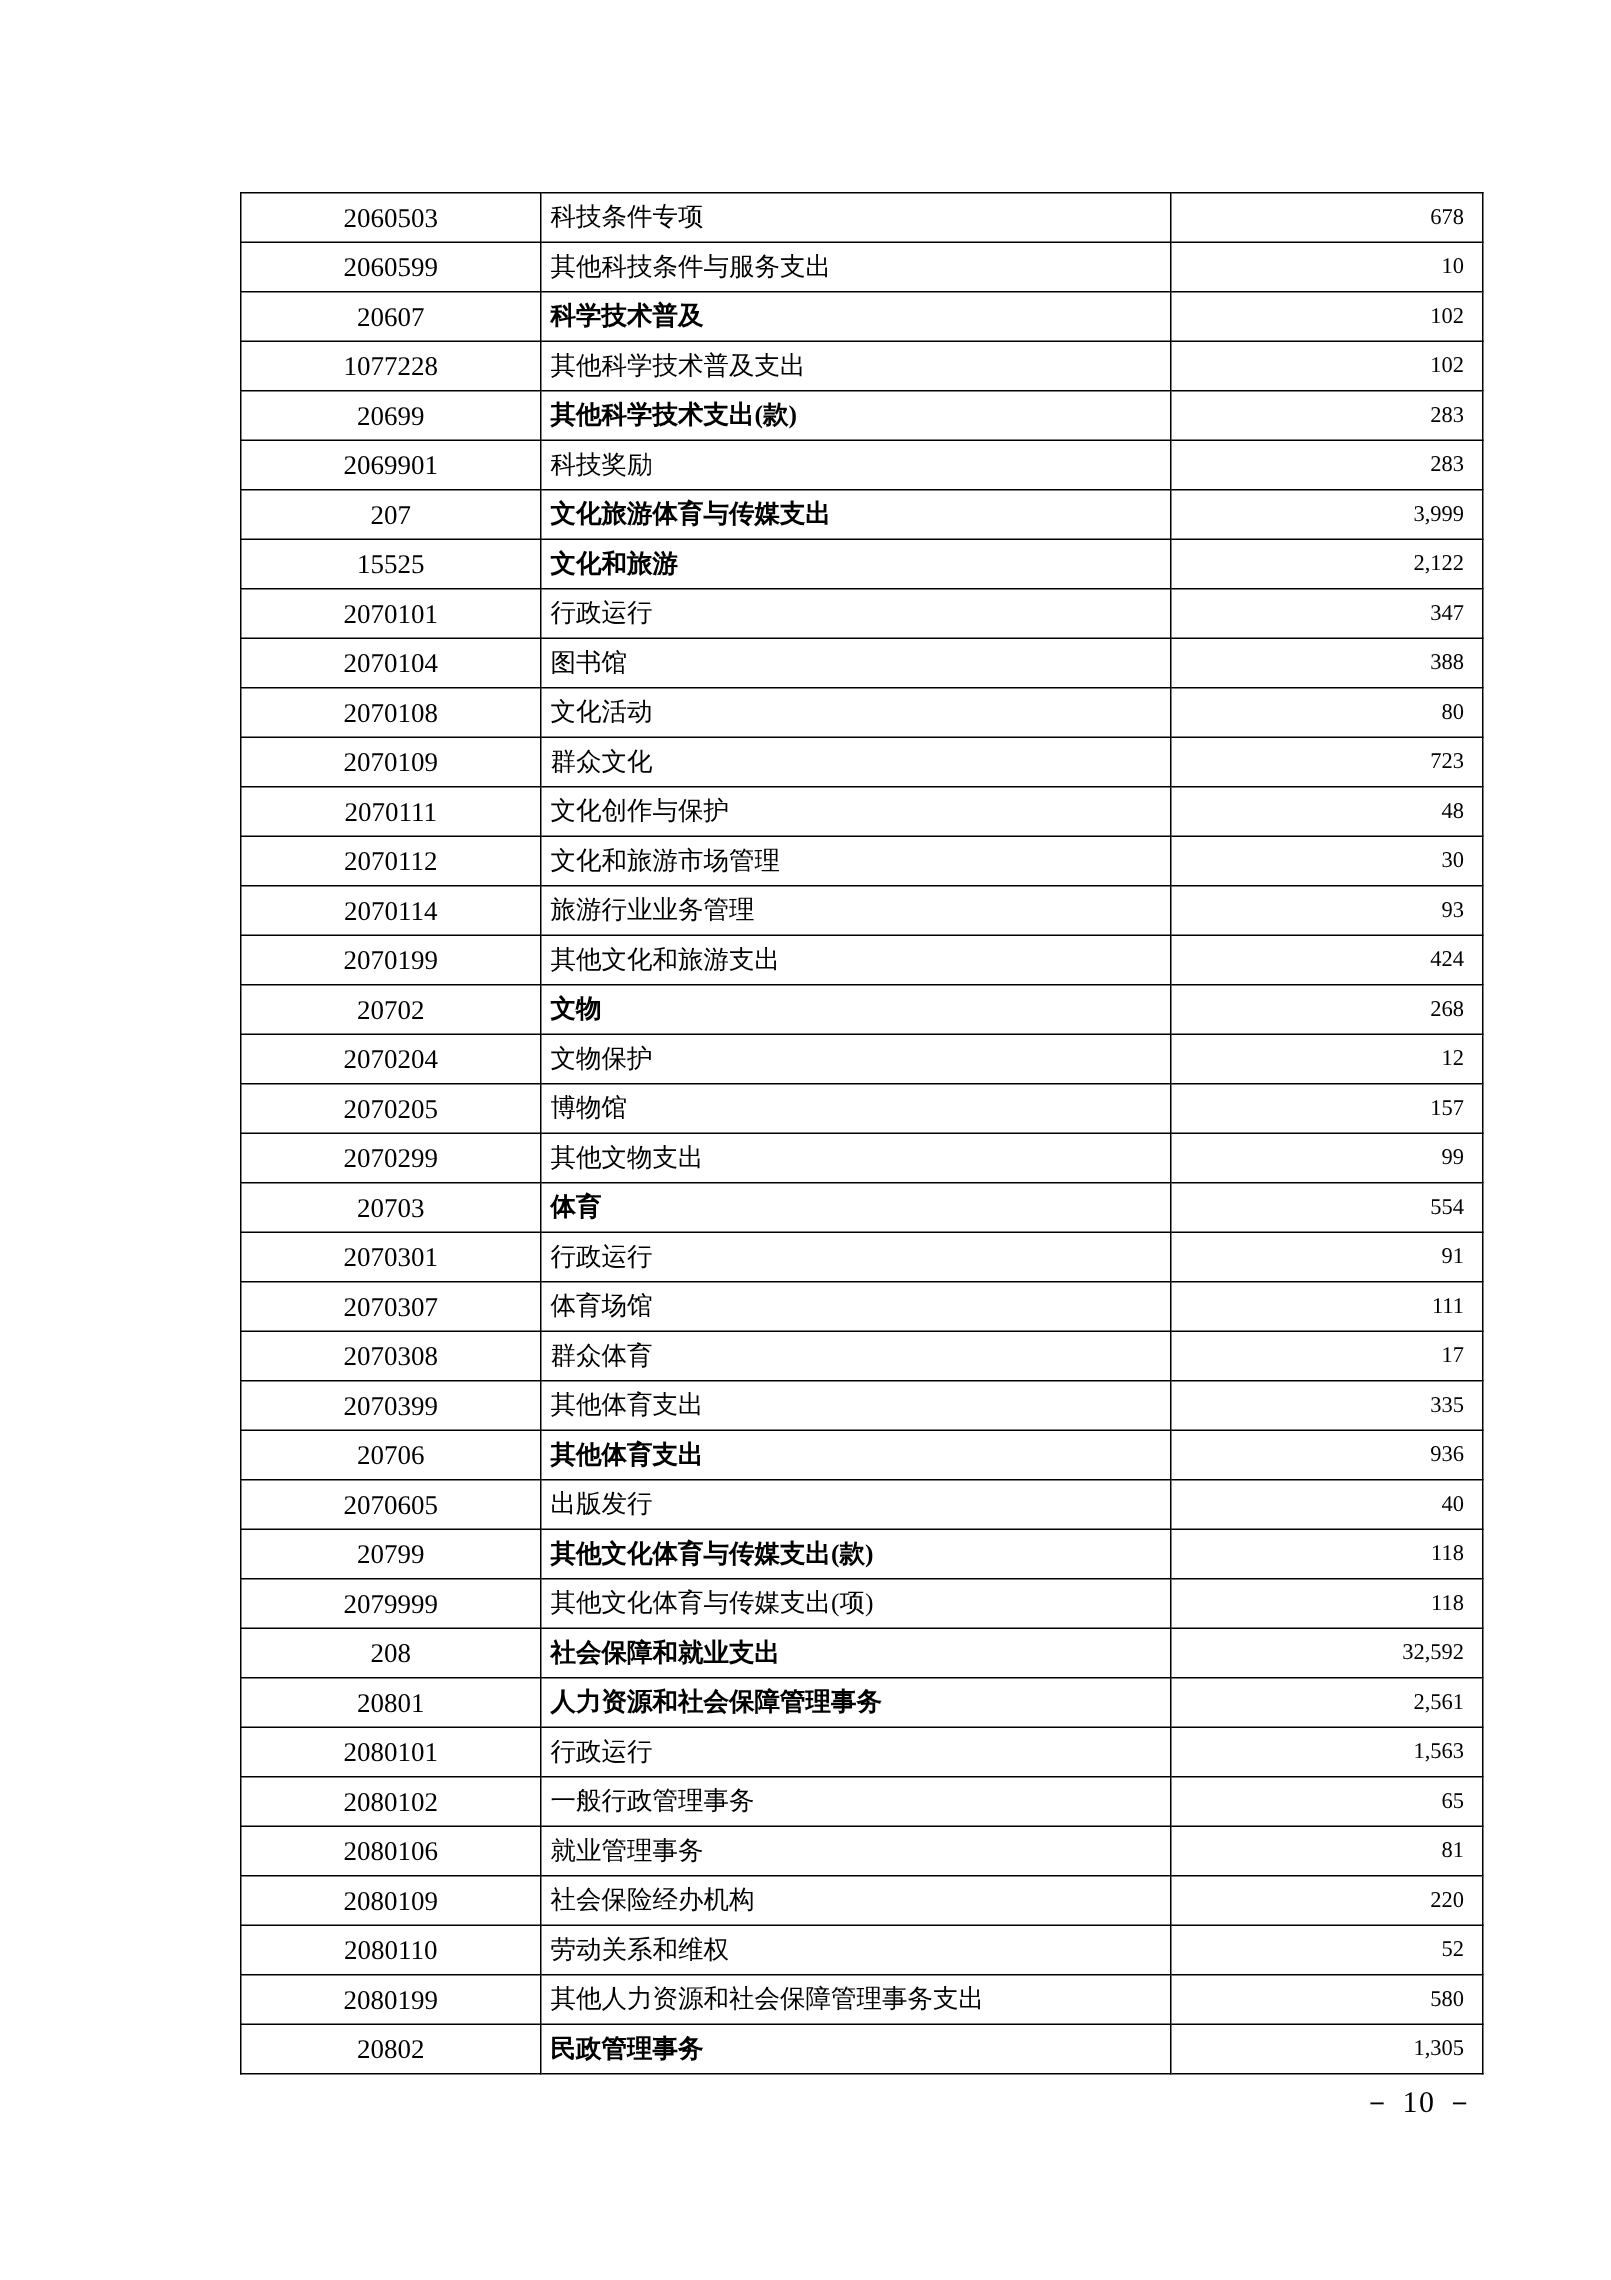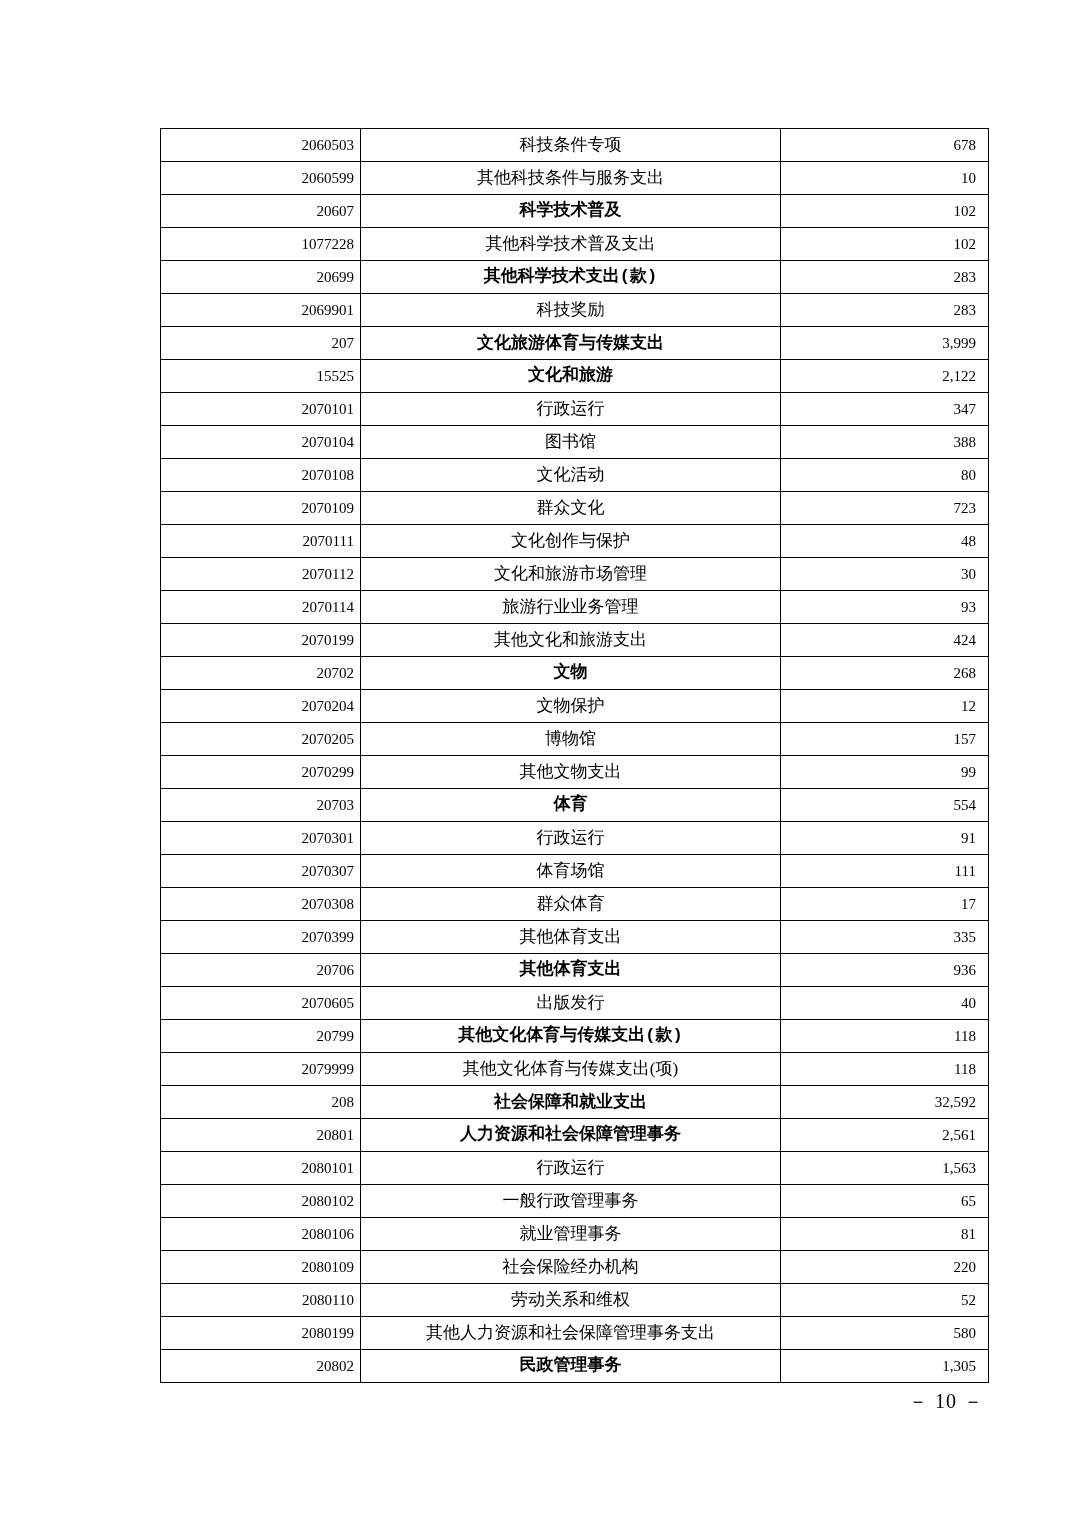--- a/index.html
+++ b/index.html
@@ -38,35 +38,35 @@
     border: 1px solid #000000;
     height: 32px;
     padding: 0 6px;
     font-size: 17px;
     line-height: 30px;
     vertical-align: middle;
     white-space: nowrap;
     overflow: hidden;
   }
   td.code {
-    text-align: right;
+    text-align: center;
     font-family: "Liberation Serif", "DejaVu Serif", serif;
-    font-size: 15px;
+    font-size: 18px;
   }
   td.amount {
     text-align: right;
     padding-right: 12px;
     font-size: 15px;
   }
   td.name {
-    text-align: center;
+    text-align: left;
   }
   
   .lvl1 { padding-left: 10px; font-weight: bold; }
-  .lvl2 { padding-left: 48px; font-weight: bold; font-family: Liberation Mono, monospace; }
+  .lvl2 { padding-left: 48px; font-weight: bold; }
   .lvl3 { padding-left: 70px; font-weight: normal; }
 
   .footer {
     position: absolute;
     right: 90px;
     top: 1388px;
     font-size: 20px;
     letter-spacing: 1px;
   }
 </style>

